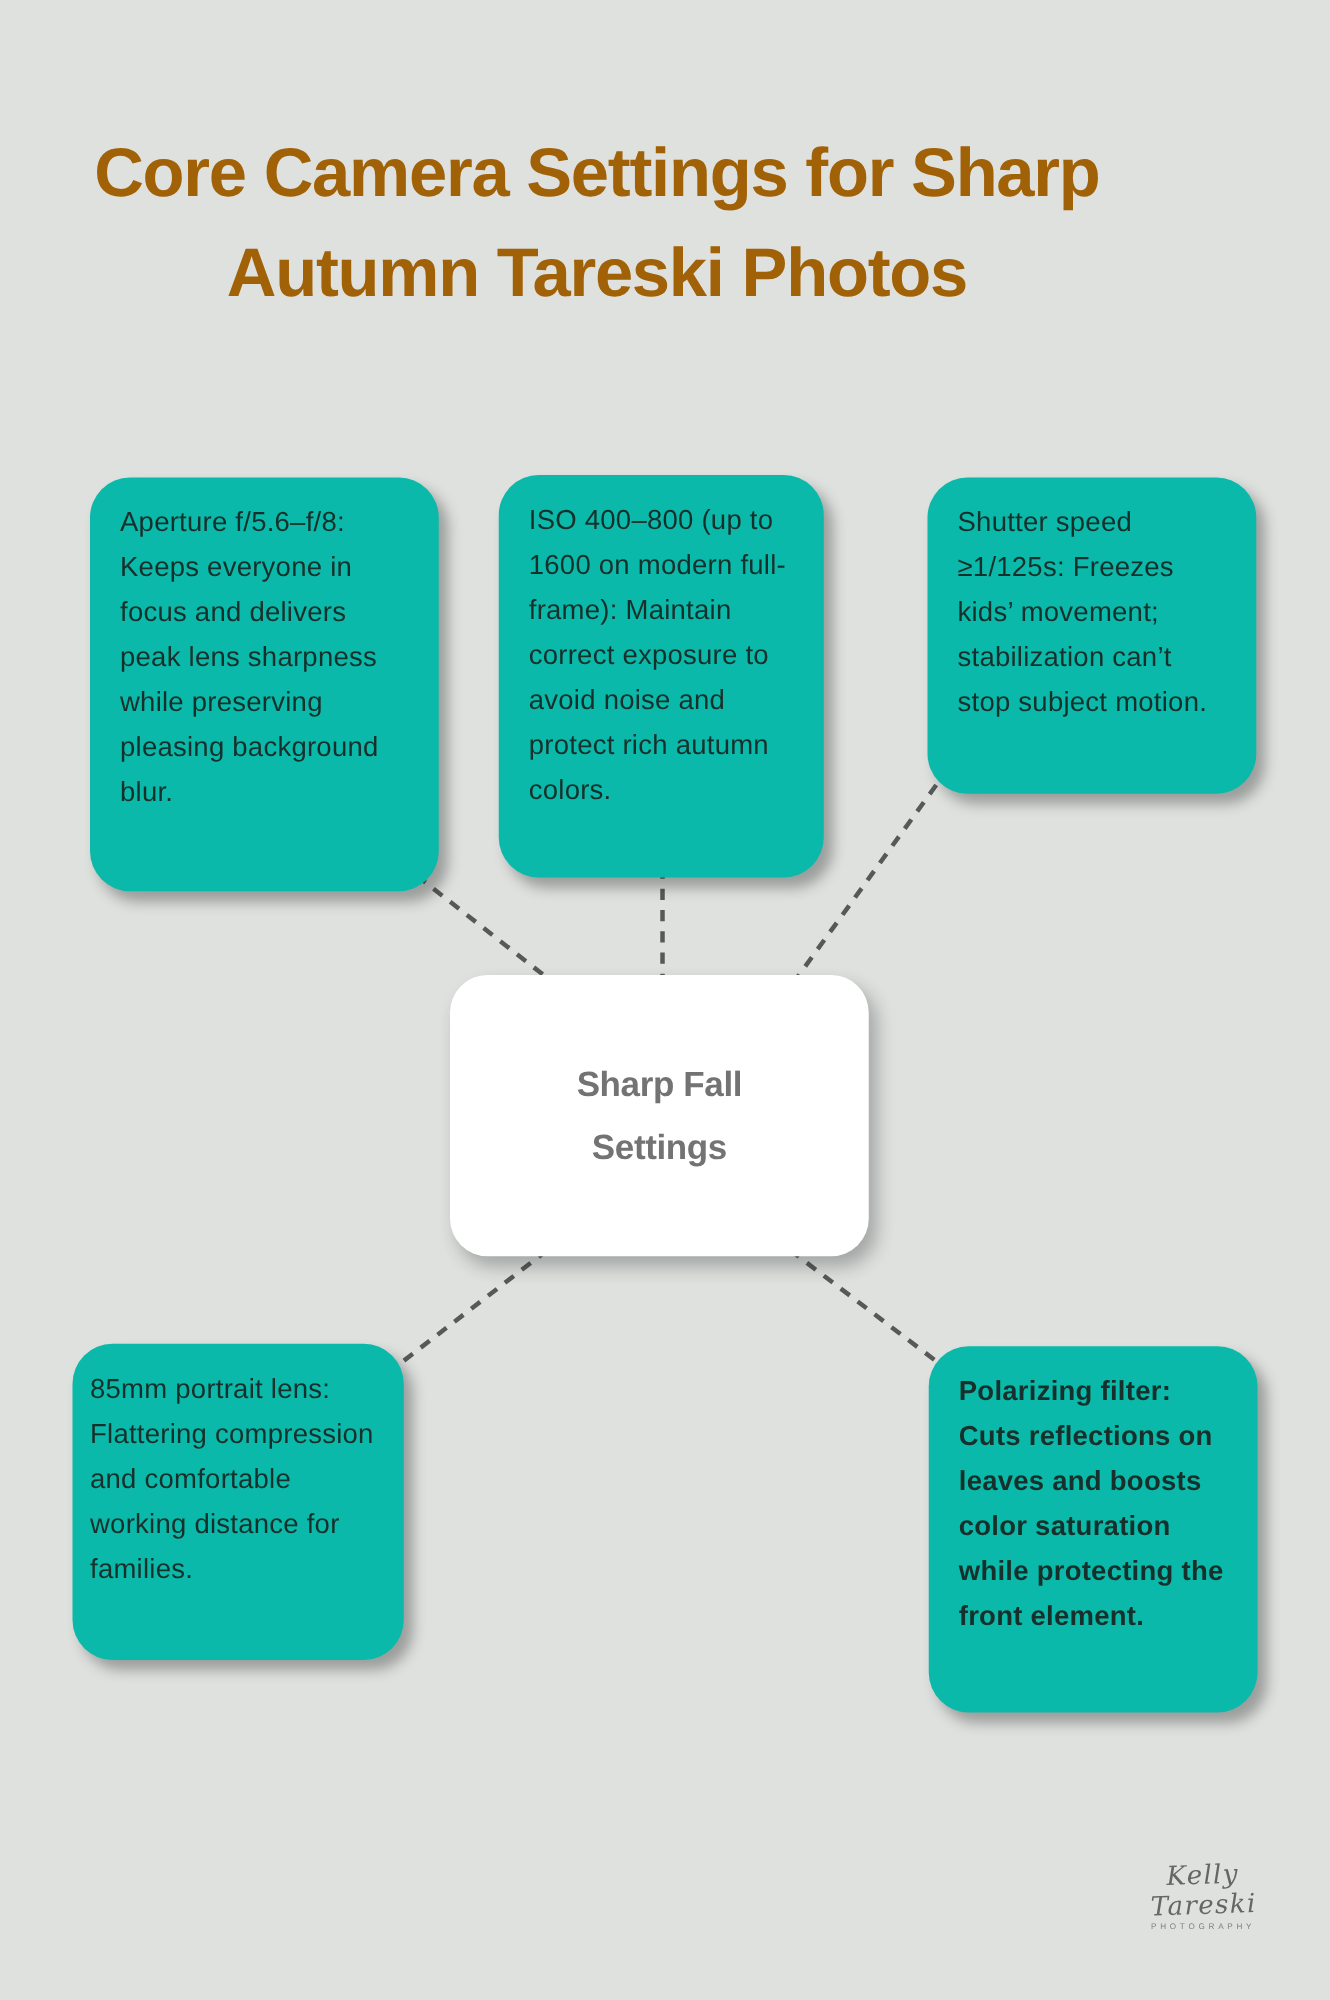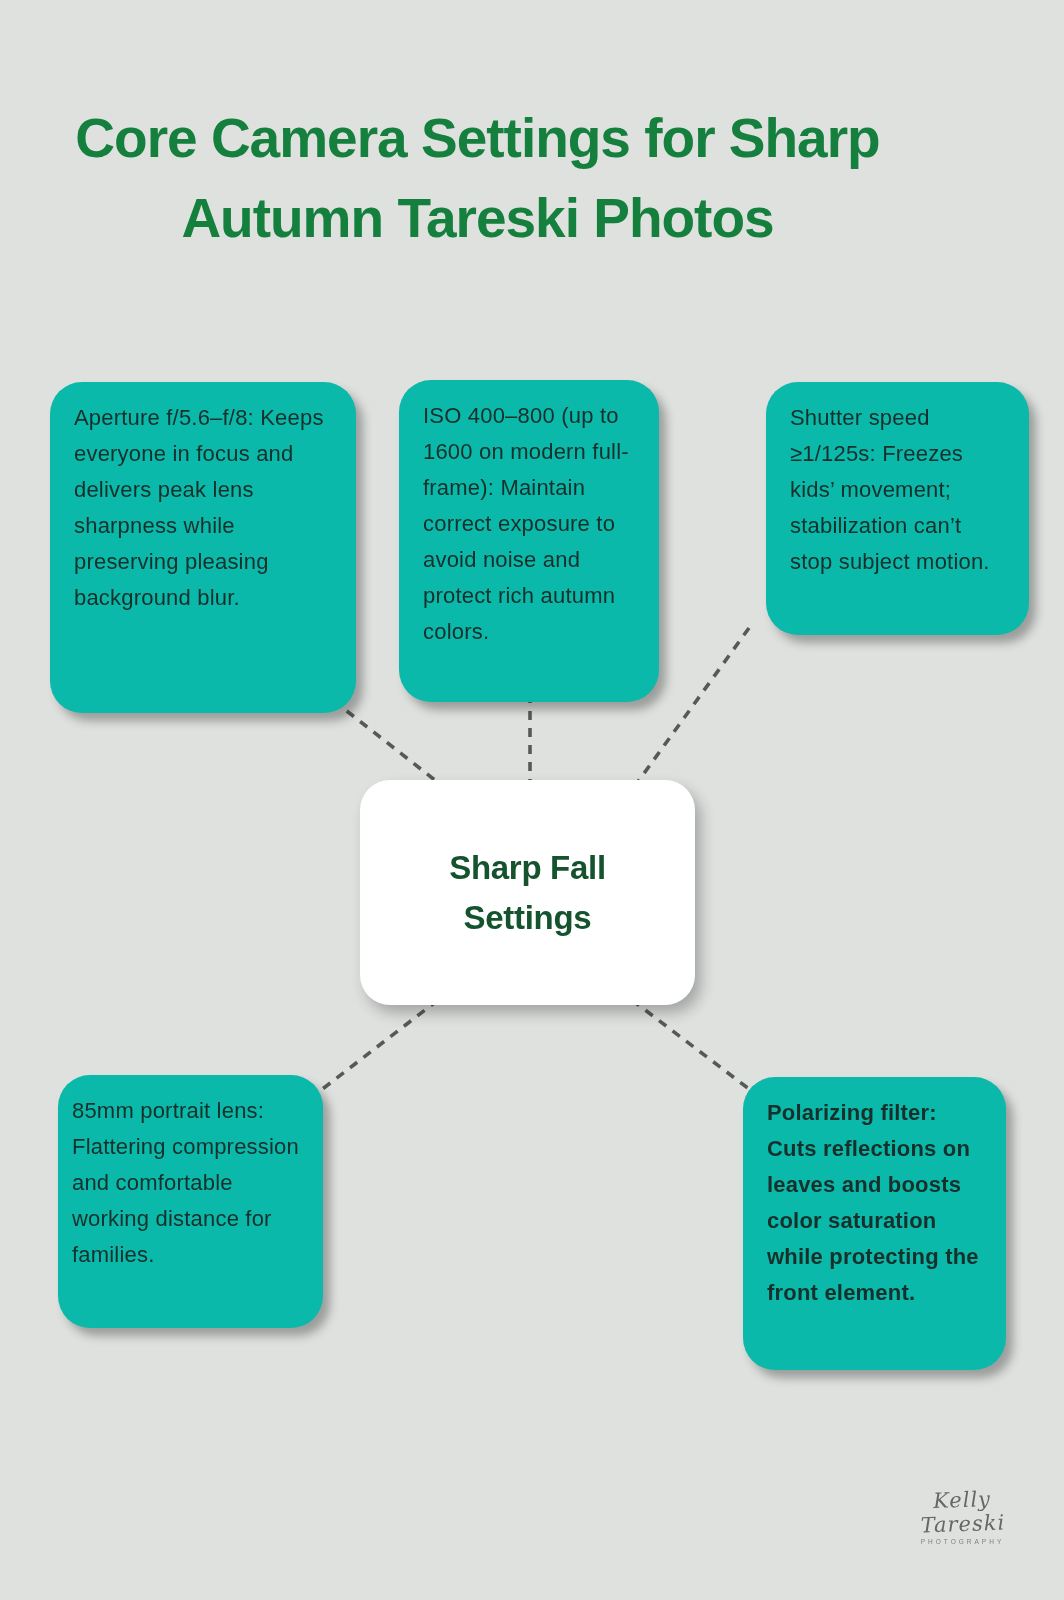--- a/index.html
+++ b/index.html
@@ -3,47 +3,47 @@
 <meta charset="utf-8">
 <style>
   html,body{margin:0;padding:0;background:#dfe1df;}
   .canvas{
     position:relative;width:1064px;height:1600px;margin:0 auto;
     background:#dfe1df;overflow:hidden;
     font-family:"Liberation Sans",sans-serif;
   }
   .title{
     position:absolute;top:98px;left:0;width:955px;margin:0;
-    text-align:center;color:#15803d;
+    text-align:center;color:#a16207;
     font-size:55px;font-weight:700;letter-spacing:-1px;line-height:80px;
   }
   .title span{display:block;}
   .connectors{position:absolute;left:0;top:0;width:1064px;height:1600px;z-index:1;}
   .node{
     position:absolute;z-index:2;box-sizing:border-box;
     background:#0ab9a9;border-radius:32px;
     box-shadow:7px 8px 10px rgba(30,34,32,.35);
     padding:18px 24px;color:#17302b;
     font-size:22px;line-height:36px;letter-spacing:.2px;
   }
   .node p{margin:0;}
-  .node-aperture{left:50px;top:382px;width:306px;height:331px;}
+  .node-aperture{left:72px;top:382px;width:279px;height:331px;}
   .node-iso{left:399px;top:380px;width:260px;height:322px;}
-  .node-shutter{left:742px;top:382px;width:263px;height:253px;margin-left:24px;}
+  .node-shutter{left:742px;top:382px;width:263px;height:253px;}
   .node-lens{left:58px;top:1075px;width:265px;height:253px;padding-left:14px;}
   .node-filter{left:743px;top:1077px;width:263px;height:293px;font-weight:bold;}
   .center-node{
     position:absolute;z-index:3;left:360px;top:780px;width:335px;height:225px;
     background:#ffffff;border-radius:30px;
     box-shadow:6px 8px 14px rgba(30,34,32,.30);
     display:flex;align-items:center;justify-content:center;text-align:center;
   }
   .center-node p{
-    margin:0;width:235px;color:#14532d;
-    font-size:33px;font-weight:700;line-height:50px;letter-spacing:-.3px;
+    margin:0;width:235px;color:#737373;
+    font-size:28px;font-weight:700;line-height:50px;letter-spacing:-.3px;
   }
   .watermark{
     position:absolute;z-index:2;left:895px;top:1488px;width:135px;
     text-align:center;color:#484e4c;
   }
   .watermark .name{
     font-family:"DejaVu Serif",serif;font-style:italic;
     font-size:21px;line-height:24px;letter-spacing:1px;opacity:.82;
     transform:rotate(-2deg);
   }

